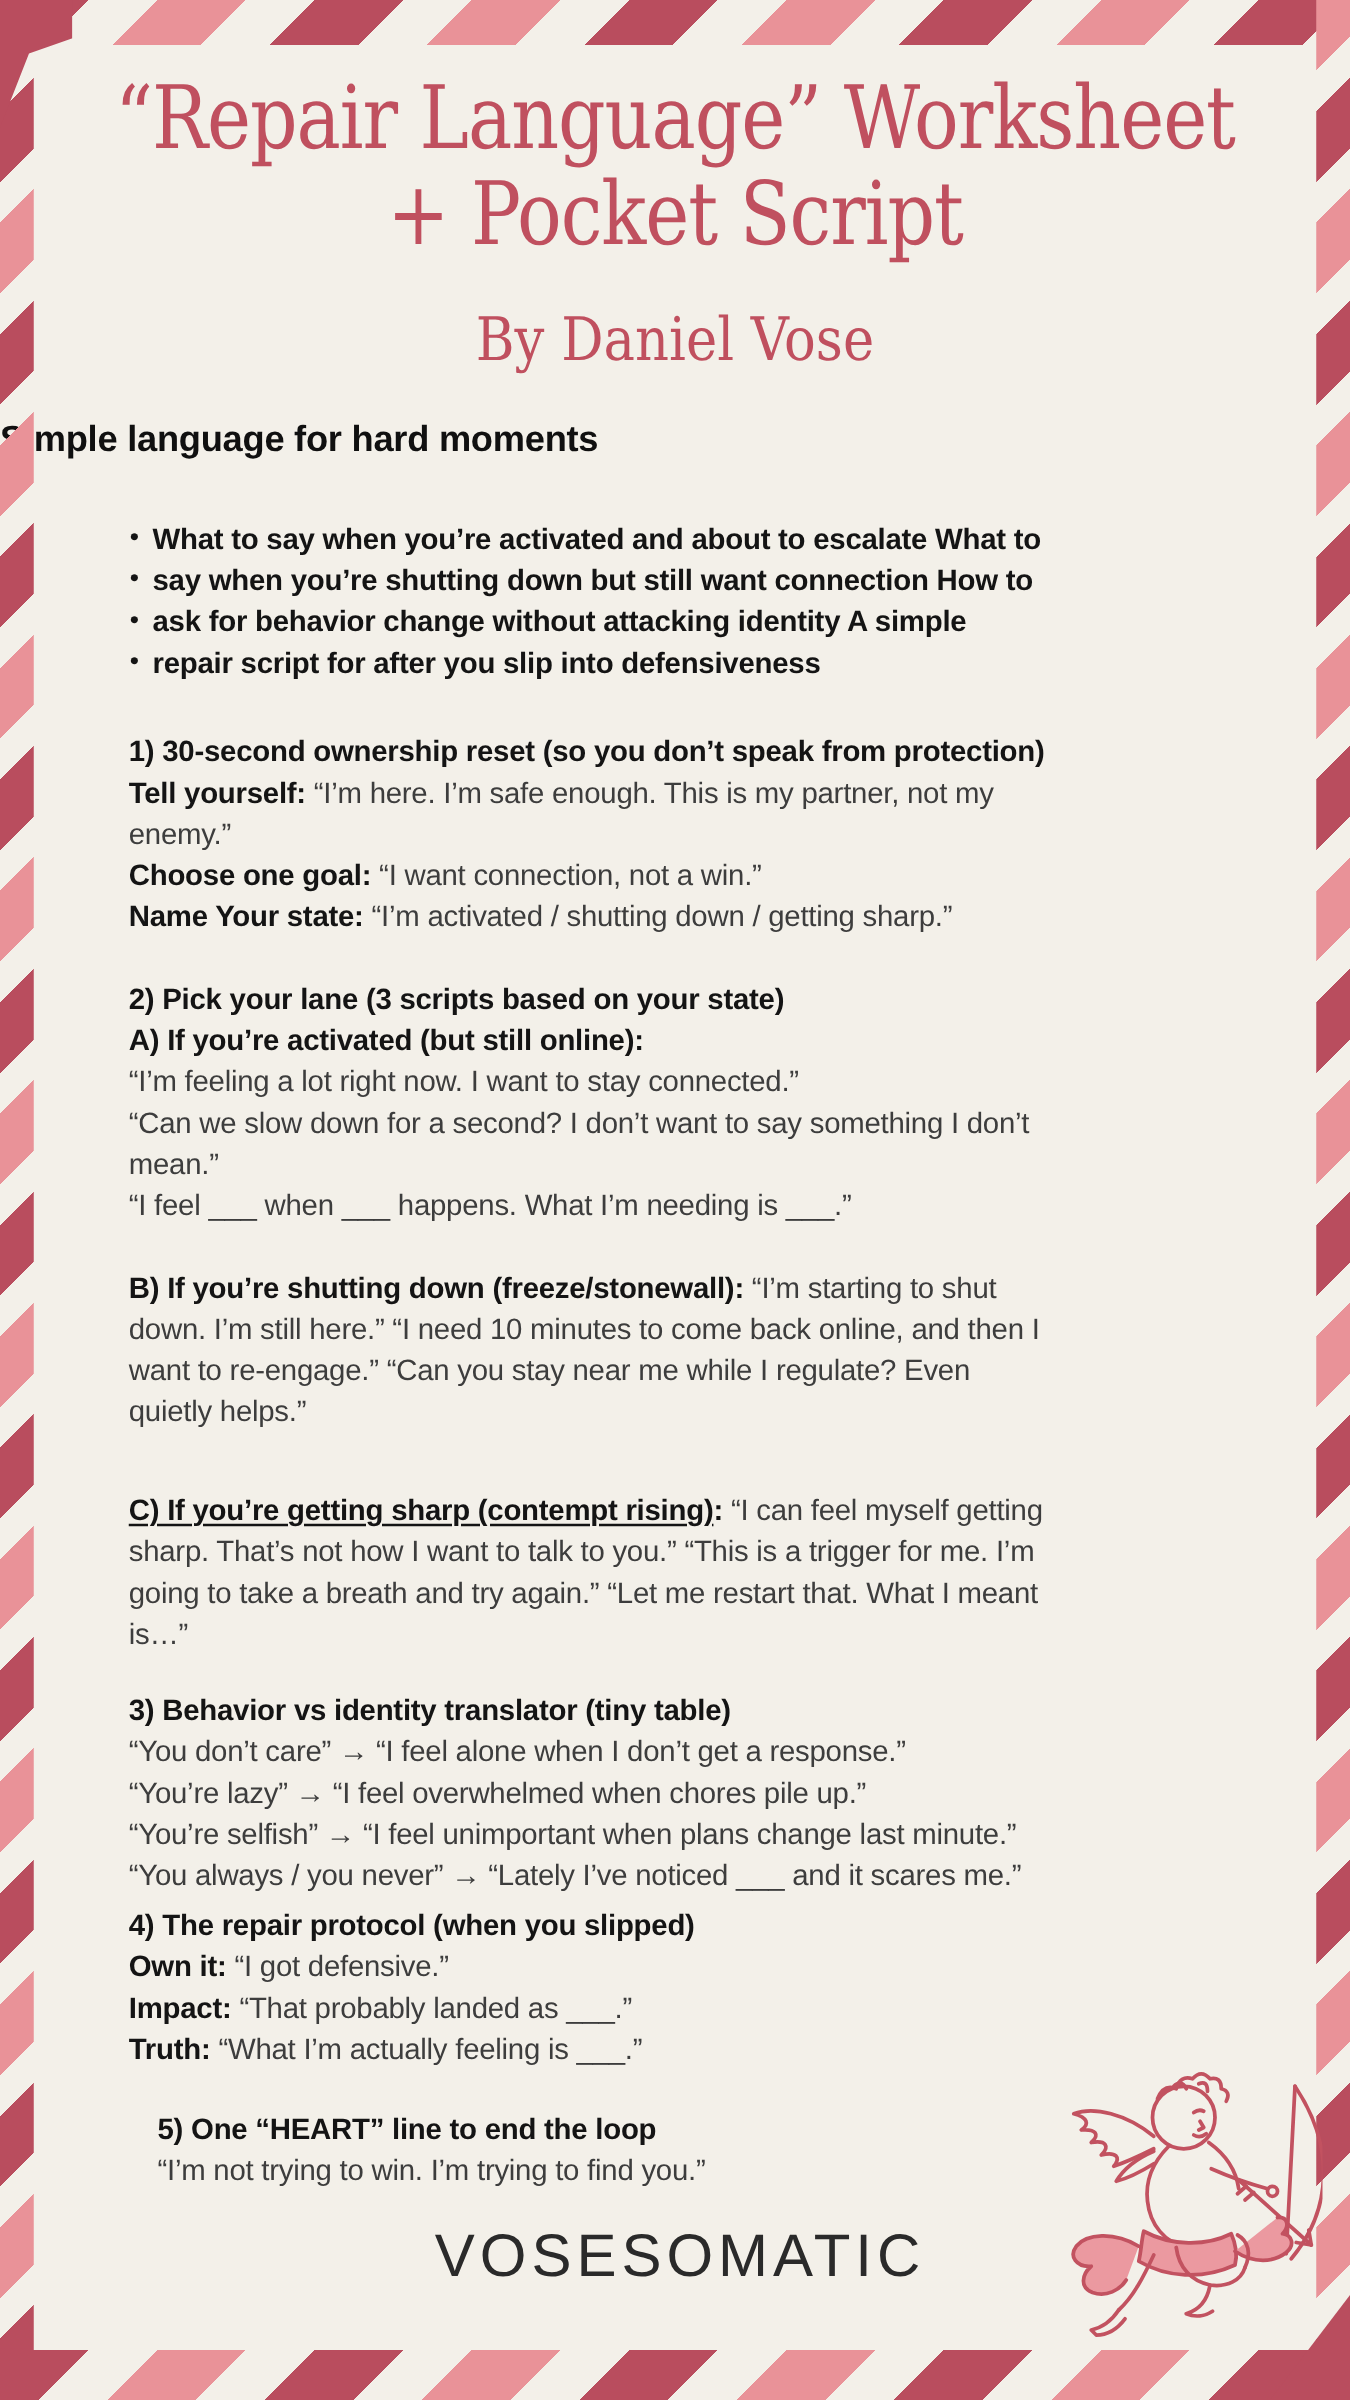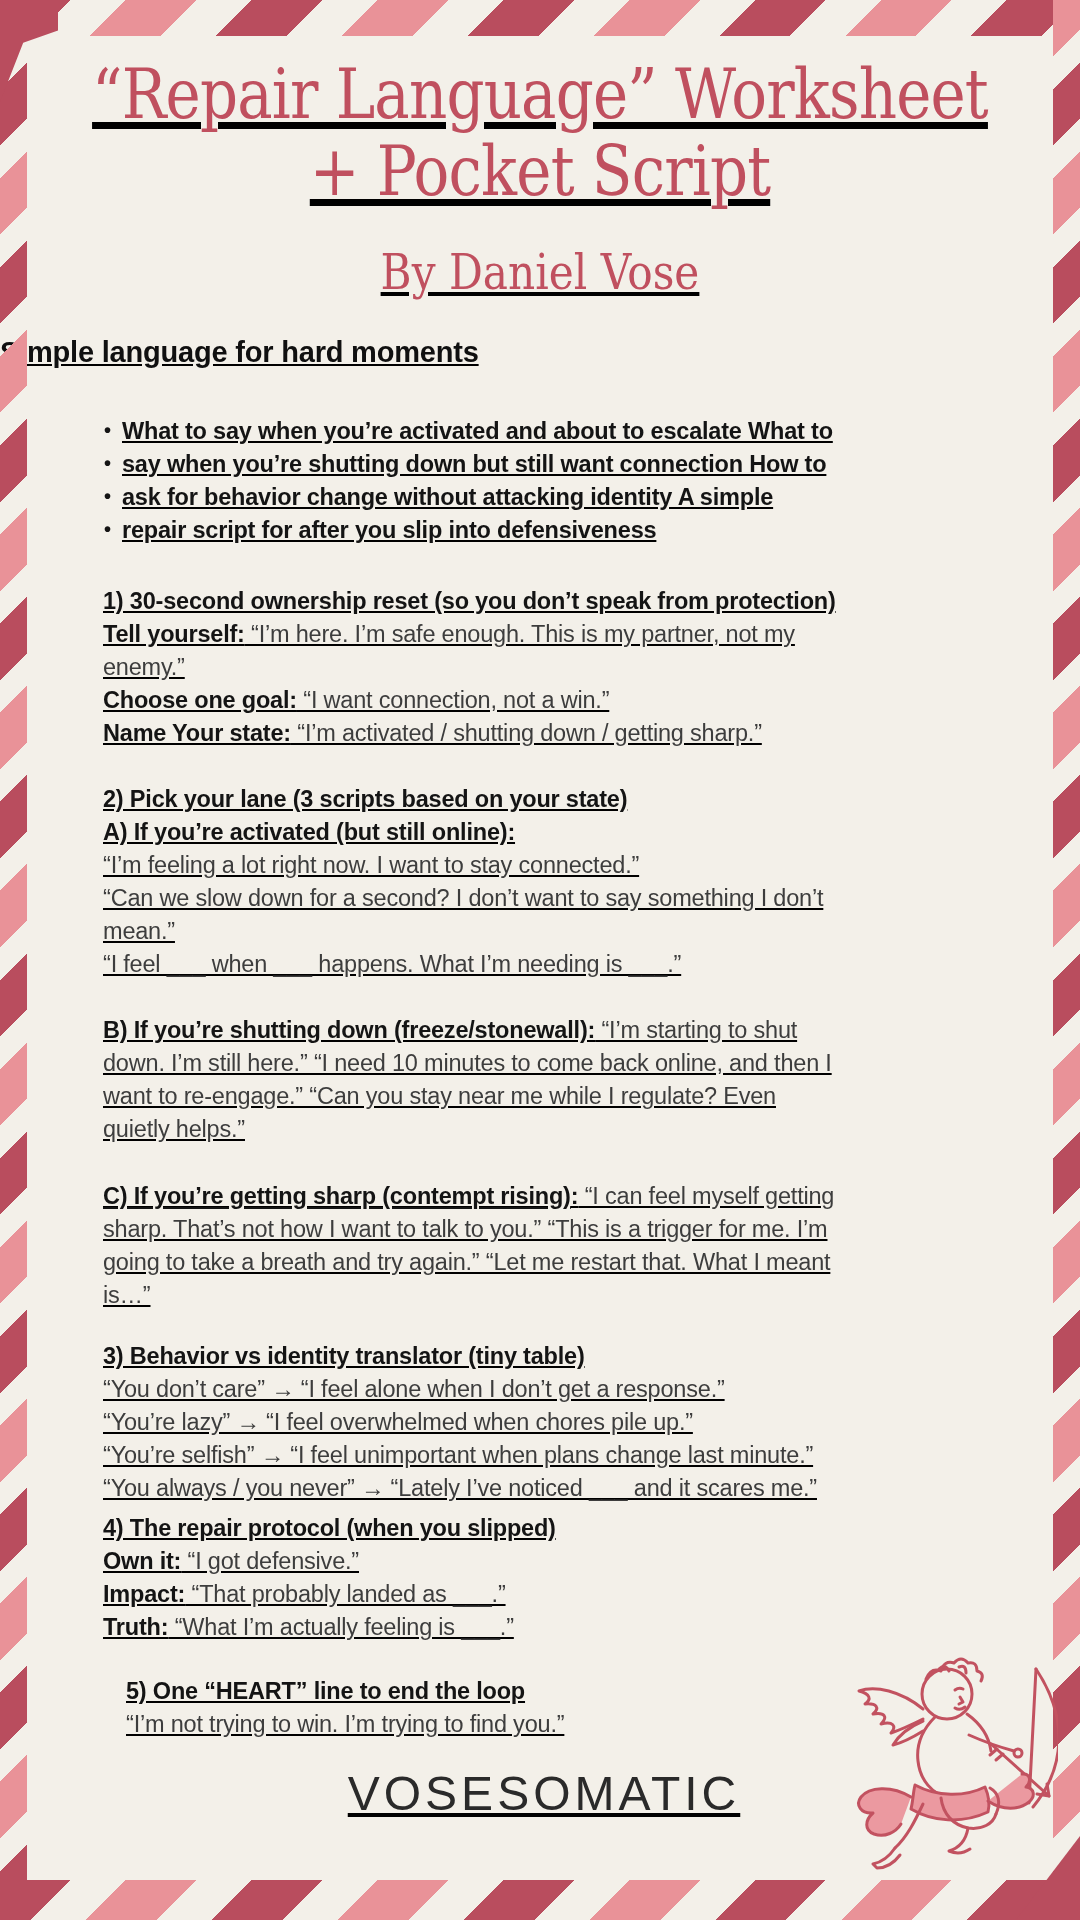--- a/index.html
+++ b/index.html
@@ -11,21 +11,20 @@
     --boldtext:#141414;
   }
   html,body{margin:0;padding:0;background:#888;}
   .page{
     position:relative;
     width:1080px;height:1920px;
     margin:0 auto;
     background:var(--bg);
     overflow:hidden;
     font-family:"Liberation Sans", sans-serif;
-    text-decoration:underline;
   }
   
   .band{
     position:absolute;left:0;right:0;height:36px;
     background:repeating-linear-gradient(135deg,
       var(--dark) 0 50px, transparent 50px 89px,
       var(--pink) 89px 139px, transparent 139px 178px);
   }
   .band.top{top:0;}
   .band.bottom{bottom:0;height:40px;}
@@ -72,21 +71,21 @@
     font-size:23.5px;line-height:33px;color:var(--text);
     letter-spacing:-0.2px;
   }
   ul.bullets{list-style:none;margin:0;padding:0;font-weight:700;color:var(--boldtext);}
   ul.bullets li{position:relative;padding-left:19px;}
   ul.bullets li .dot{position:absolute;left:1px;top:-1px;font-size:20px;}
   .sec{margin:0;}
   .sec .h{font-weight:700;color:var(--boldtext);}
   .bl{font-weight:700;color:var(--boldtext);}
   .u{text-decoration:underline;text-decoration-thickness:2px;text-underline-offset:3px;}
-  .m38{margin-top:38px;} .m33{margin-top:33px;} .m34{margin-top:34px;}
+  .m38{margin-top:38px;} .m33{margin-top:33px;} .m34{margin-top:46px;}
   .m28{margin-top:28px;} .m7{margin-top:7px;} .m31{margin-top:31px;margin-left:23px;}
   
   .wordmark{
     margin-top:30px;text-align:center;
     font-size:48px;line-height:46px;font-weight:400;
     letter-spacing:4px;color:#2a2a2a;
   }
   .cupid{position:absolute;right:22px;bottom:36px;}
 </style>
 </head>

